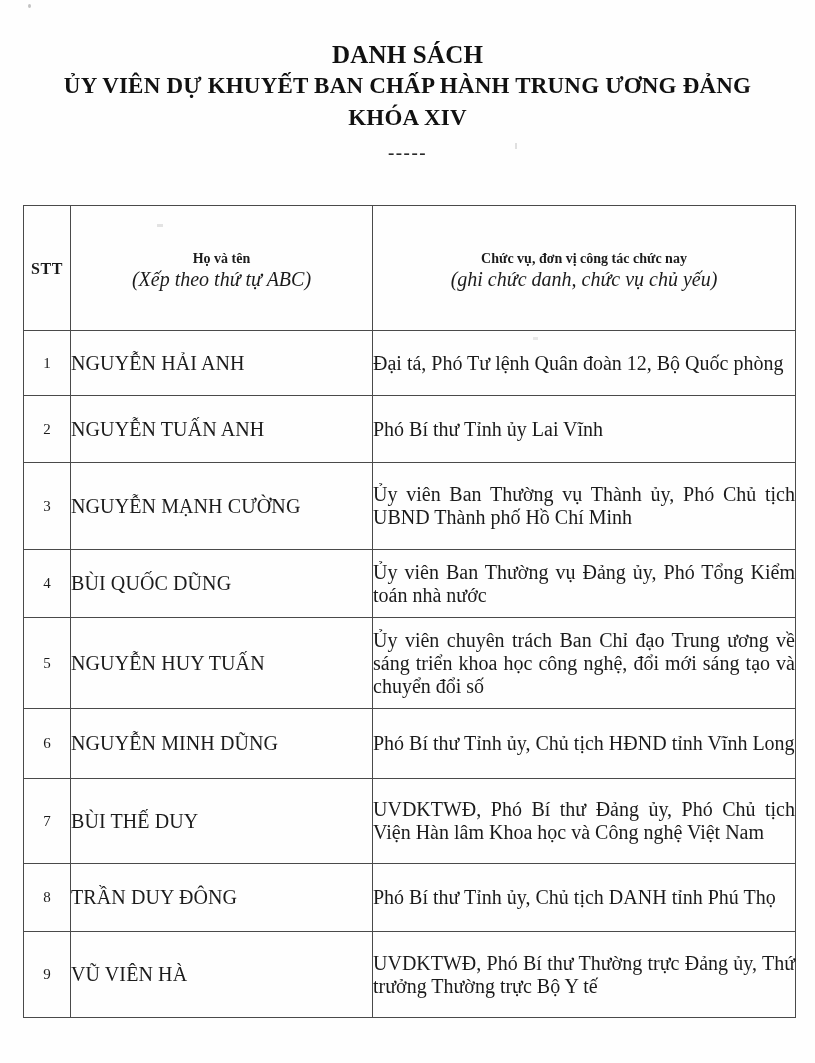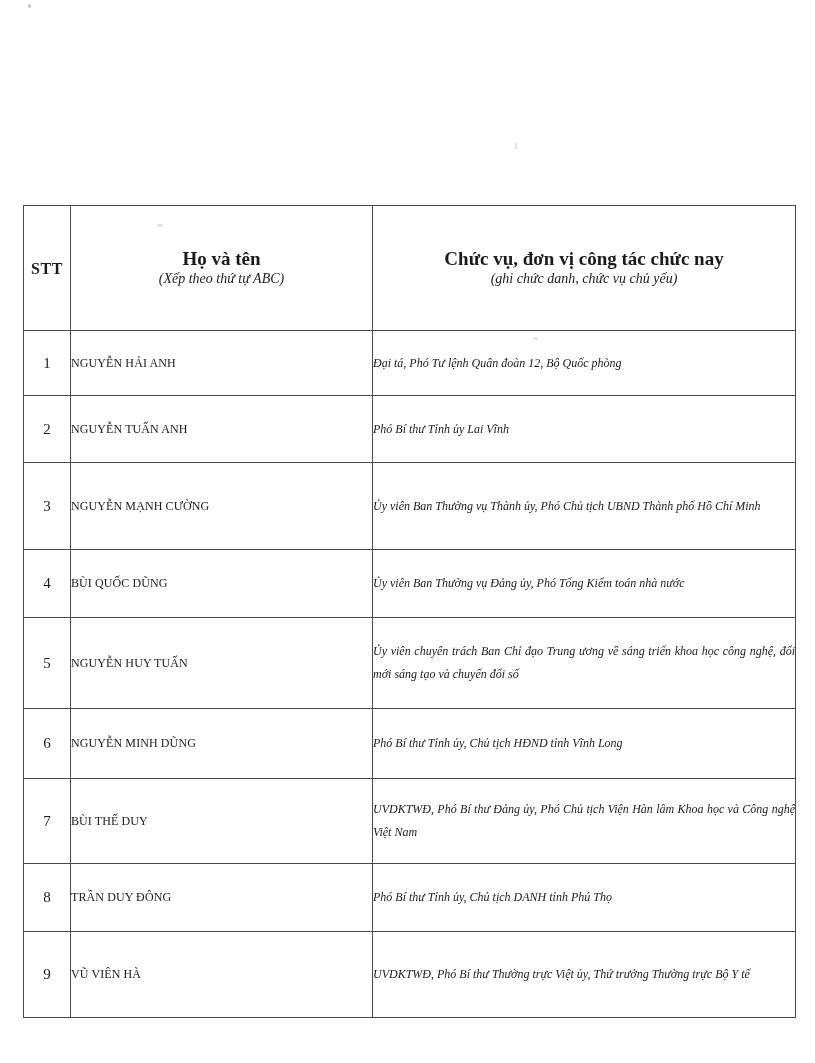--- a/index.html
+++ b/index.html
@@ -120,55 +120,55 @@
   col.c-stt { width: 47px; }
   col.c-name { width: 302px; }
   col.c-pos { width: 423px; }
 
   thead th {
     height: 124px;
     text-align: center;
     font-weight: bold;
   }
   th .h-main {
-    font-size: 19px;
+    font-size: 14px;
     line-height: 21px;
     font-weight: bold;
   }
   th .h-note {
-    font-size: 14px;
+    font-size: 20px;
     line-height: 20px;
     font-style: italic;
     font-weight: normal;
   }
   th.th-stt .h-main {
     font-size: 16px;
     letter-spacing: .6px;
   }
 
   tbody td {
-    font-size: 12px;
+    font-size: 20px;
     line-height: 23px;
   }
   td.stt {
     text-align: center;
     font-size: 15px;
   }
   td.name {
     padding-left: 11px;
     padding-right: 6px;
     letter-spacing: .1px;
   }
   td.pos {
     padding-left: 10px;
     padding-right: 9px;
     text-align: justify;
     text-justify: inter-word;
   }
-  td.pos .txt { display: block; font-style: italic; }
+  td.pos .txt { display: block; }
 
   
   tr.r1 td { height: 64px; }
   tr.r2 td { height: 66px; }
   tr.r3 td { height: 86px; }
   tr.r4 td { height: 67px; }
   tr.r5 td { height: 90px; }
   tr.r6 td { height: 69px; }
   tr.r7 td { height: 84px; }
   tr.r8 td { height: 67px; }
@@ -177,20 +177,26 @@
 </head>
 <body>
 
 <div class="page">
 
   <span class="speck"></span>
   <span class="speck2"></span>
   <span class="speck3"></span>
   <span class="speck4"></span>
 
+  <div class="heading">
+    <div class="line title-main">DANH SÁCH</div>
+    <div class="line title-sub">ỦY VIÊN DỰ KHUYẾT BAN CHẤP HÀNH TRUNG ƯƠNG ĐẢNG</div>
+    <div class="line title-khoa">KHÓA XIV</div>
+    <div class="rule-dashes">-----</div>
+  </div>
 
   <div class="tbl-wrap">
     <table class="list">
       <colgroup>
         <col class="c-stt">
         <col class="c-name">
         <col class="c-pos">
       </colgroup>
       <thead>
         <tr>
@@ -261,20 +267,20 @@
           <td class="stt">8</td>
           <td class="name">TRẦN DUY ĐÔNG</td>
           <td class="pos">
               <span class="txt">Phó Bí thư Tỉnh ủy, Chủ tịch DANH tỉnh Phú Thọ</span>
             </td>
         </tr>
         <tr class="r9">
           <td class="stt">9</td>
           <td class="name">VŨ VIÊN HÀ</td>
           <td class="pos">
-              <span class="txt">UVDKTWĐ, Phó Bí thư Thường trực Việt ủy, Thứ trưởng Thường trực Bộ Y tế</span>
+              <span class="txt">UVDKTWĐ, Phó Bí thư Thường trực Đảng ủy, Thứ trưởng Thường trực Bộ Y tế</span>
             </td>
         </tr>
       </tbody>
     </table>
   </div>
 
 </div>
 
 </body></html>

